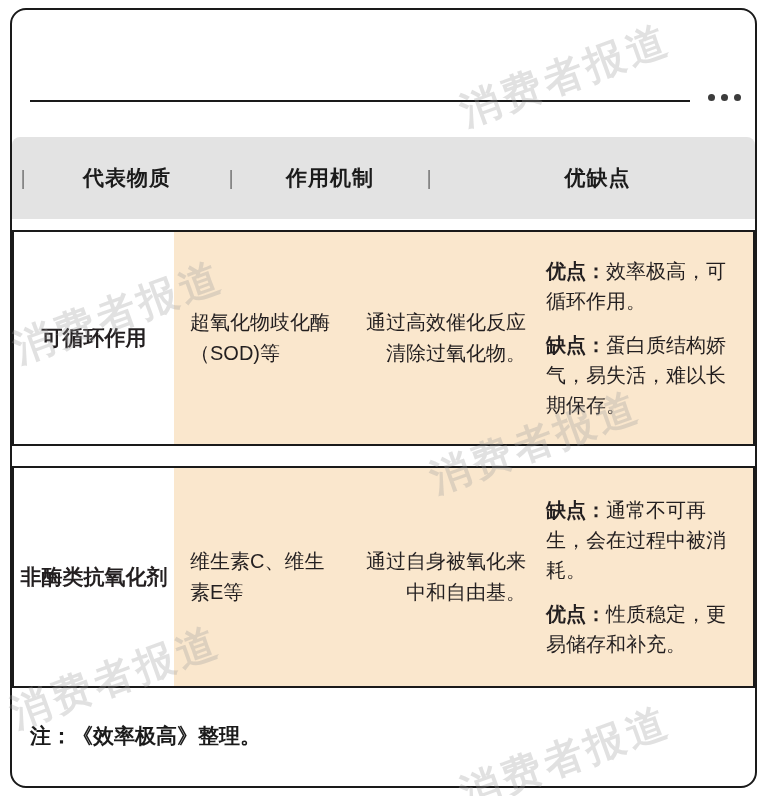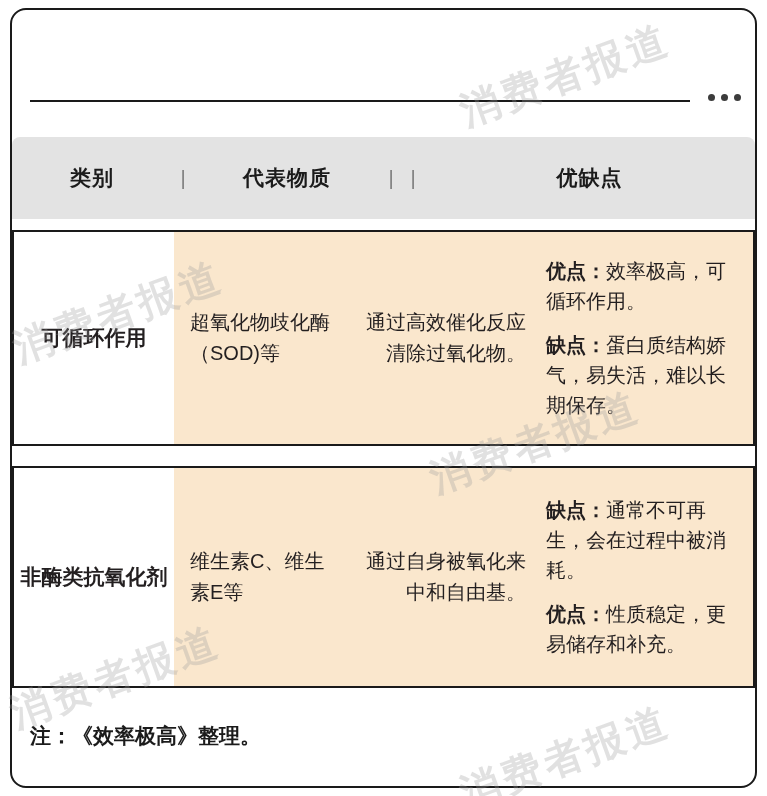--- a/index.html
+++ b/index.html
@@ -208,24 +208,24 @@
 
 
   <div class="title-rule"></div>
   <div class="dots">
     <i></i>
       <i></i>
       <i></i>
   </div>
 
   <div class="head-band">
-    <div class="head-cell h1">类别</div>
     <div class="head-sep">|</div>
     <div class="head-cell h2">代表物质</div>
     <div class="head-sep">|</div>
+    <div class="head-cell h3">作用机制</div>
     <div class="head-sep">|</div>
     <div class="head-cell h4">优缺点</div>
   </div>
 
   <div class="row row1">
     <div class="c-cat">可循环作用</div>
     <div class="c-sub">超氧化物歧化酶（SOD)等</div>
     <div class="c-mech">通过高效催化反应清除过氧化物。</div>
     <div class="c-pros">
       <div class="blk">

